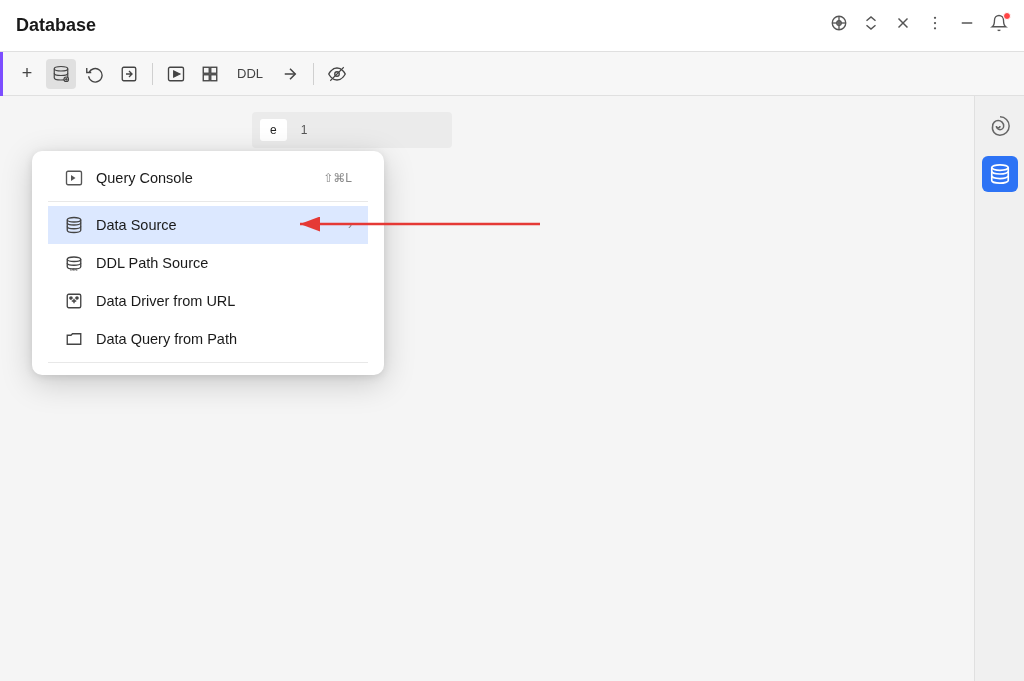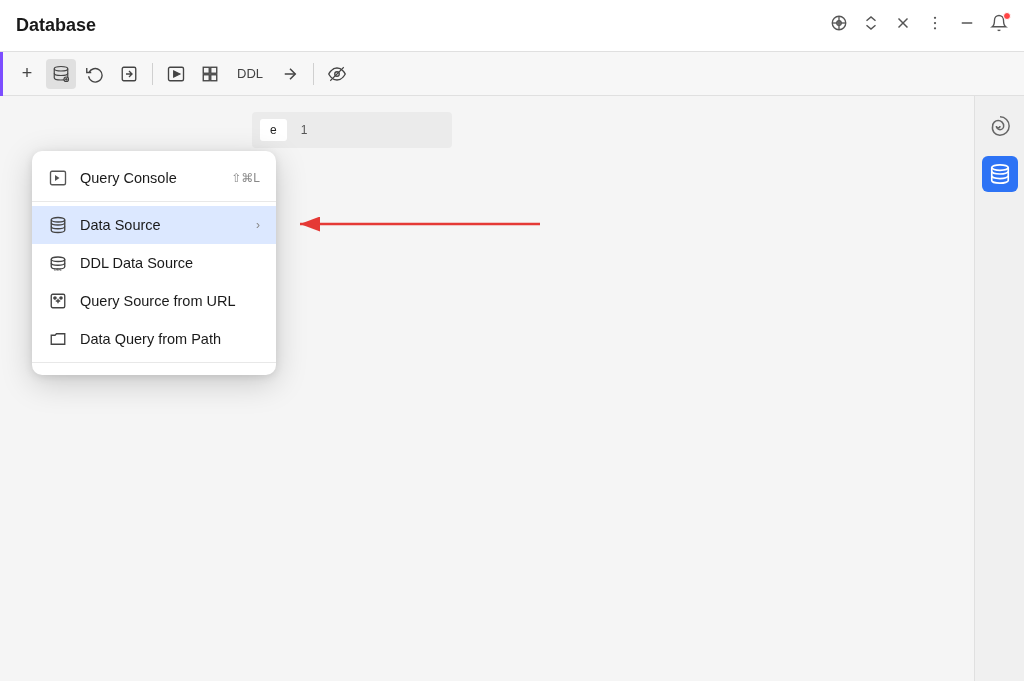--- a/index.html
+++ b/index.html
@@ -188,25 +188,25 @@
     .sidebar-icon.active {
       background: #2d73f5;
       color: white;
     }
 
     
     .dropdown-menu {
       position: absolute;
       top: 55px;
       left: 32px;
-      width: 244px;
+      width: 352px;
       background: white;
       border-radius: 10px;
       box-shadow: 0 8px 32px rgba(0,0,0,0.18), 0 2px 8px rgba(0,0,0,0.1);
-      padding: 8px 0;
+      padding: 8px 16px;
       z-index: 100;
     }
 
     .menu-item {
       display: flex;
       align-items: center;
       padding: 9px 16px;
       cursor: pointer;
       font-size: 14px;
       color: #1a1a1a;
@@ -440,33 +440,33 @@
 
         <div class="menu-item">
           <span class="menu-item-icon">
             <svg width="18" height="18" viewBox="0 0 24 24" fill="none" stroke="#444" stroke-width="1.8">
               <ellipse cx="12" cy="7" rx="9" ry="3"></ellipse>
               <path d="M3 7v5c0 1.66 4.03 3 9 3s9-1.34 9-3V7"></path>
               <path d="M3 12v5c0 1.66 4.03 3 9 3s9-1.34 9-3v-5"></path>
               <text x="7" y="22" font-size="5" fill="#444" stroke="none">DDL</text>
             </svg>
           </span>
-          <span class="menu-item-label">DDL Data Source</span>
+          <span class="menu-item-label">DDL Path Source</span>
         </div>
 
         <div class="menu-item">
           <span class="menu-item-icon">
             <svg width="18" height="18" viewBox="0 0 24 24" fill="none" stroke="#444" stroke-width="1.8">
               <rect x="3" y="3" width="18" height="18" rx="2"></rect>
               <path d="M9 12h6M12 9v6"></path>
               <circle cx="8" cy="8" r="1.5" fill="#444"></circle>
               <circle cx="16" cy="8" r="1.5" fill="#444"></circle>
             </svg>
           </span>
-          <span class="menu-item-label">Query Source from URL</span>
+          <span class="menu-item-label">Data Driver from URL</span>
         </div>
 
         <div class="menu-item">
           <span class="menu-item-icon">
             <svg width="18" height="18" viewBox="0 0 24 24" fill="none" stroke="#444" stroke-width="1.8">
               <path d="M3 7h5l2-2h11v14H3z"></path>
             </svg>
           </span>
           <span class="menu-item-label">Data Query from Path</span>
         </div>

